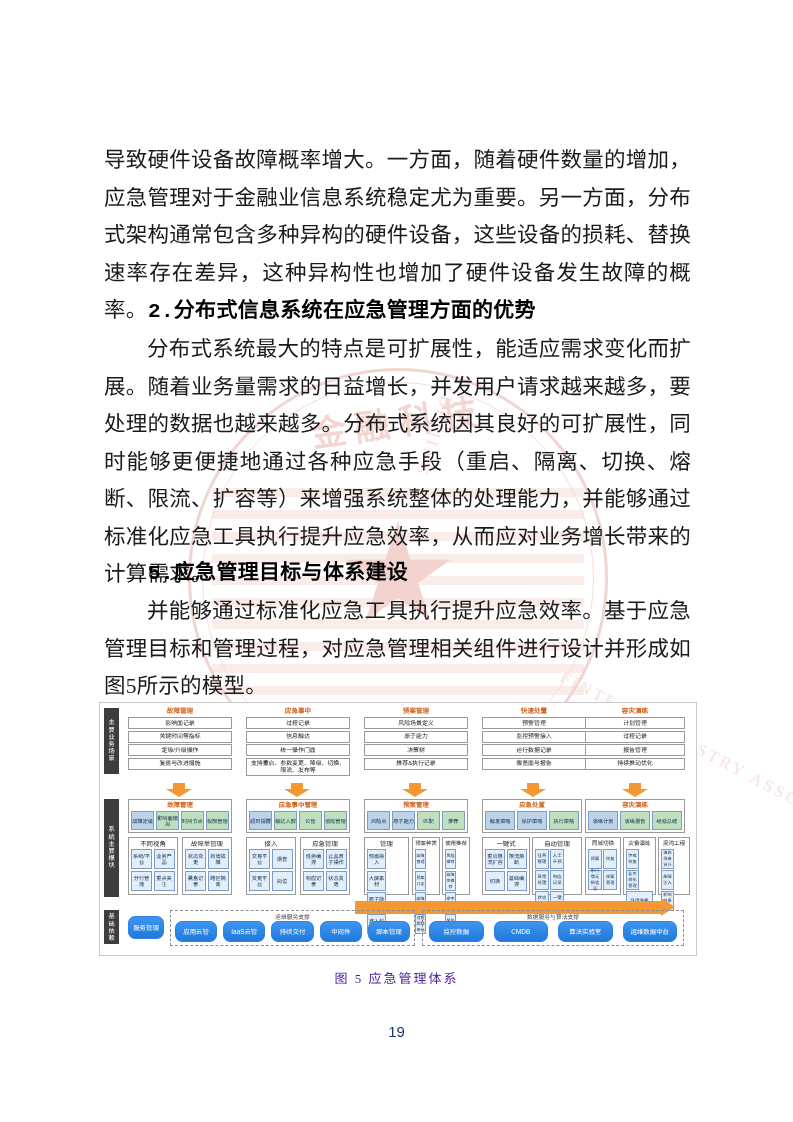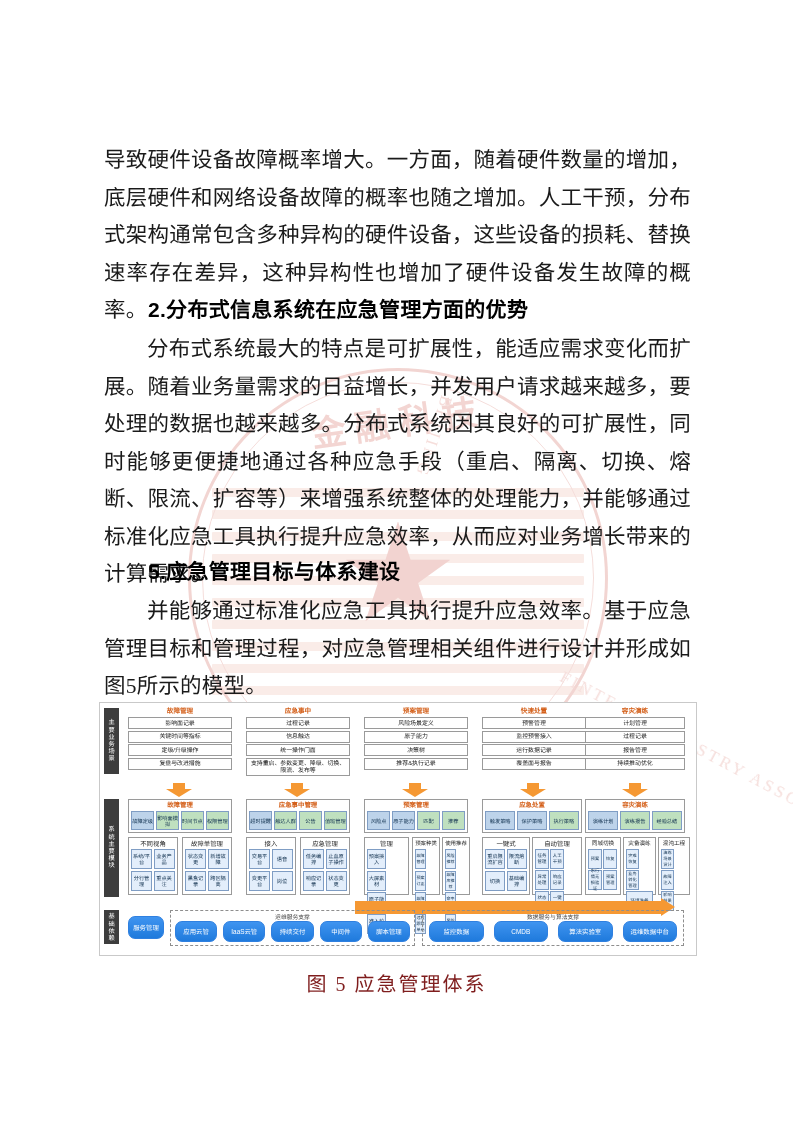--- a/index.html
+++ b/index.html
@@ -53,21 +53,21 @@
   .para{
     position:absolute;
     font-size:21.5px;line-height:37.5px;
     color:#1a1a1a;text-align:justify;
     letter-spacing:.2px;
     font-family:"Liberation Serif","DejaVu Serif",serif;
   }
   .heading{
     position:absolute;
     font-size:21px;font-weight:700;color:#000;
-    font-family:Liberation Sans, sans-serif;
+    font-family:Liberation Mono, monospace;
     letter-spacing:.3px;
   }
   .indent{text-indent:2em;}
 
   
   .figure{
     position:absolute;left:99px;top:702px;width:596px;height:252px;
     z-index:4;background:#fff;border:1px solid #c9c9c9;
     font-family:"Liberation Sans","DejaVu Sans",sans-serif;
   }
@@ -156,21 +156,21 @@
   .dashgrp{
     position:absolute;border:1px dashed #8e8e8e;box-sizing:border-box;
   }
   .dashtitle{
     position:absolute;top:1px;left:0;right:0;text-align:center;
     font-size:5.8px;color:#444;
   }
 
   .caption{
     position:absolute;left:0;right:0;top:968px;text-align:center;
-    font-size:20px;color:#7f1d1d;z-index:5;letter-spacing:2px;
+    font-size:13px;color:#4c1d95;z-index:5;letter-spacing:2px;
     font-family:"Liberation Serif","DejaVu Serif",serif;
   }
   .pagenum{
     position:absolute;left:0;right:0;top:1023px;text-align:center;
     font-size:15px;color:#1e3a6e;z-index:5;
     font-family:"Liberation Sans","DejaVu Sans",sans-serif;
   }
 </style>
 </head>
 <body>
@@ -194,21 +194,21 @@
     <div class="wm-ring2"></div>
     <div class="wm-cn">金融科技</div>
     <div class="wm-star">★</div>
     <div class="wm-en">
       <span style="transform:rotate(118deg) translate(0,-190px) rotate(-90deg);">FINTECH INDUSTRY ASSOCIATION</span>
       <span style="transform:rotate(18deg) translate(0,-188px) rotate(90deg);">BEIJING</span>
     </div>
   </div>
 
   <div class="content">
-    <div class="para" style="left:104px;top:142px;width:587px;">导致硬件设备故障概率增大。一方面，随着硬件数量的增加，底层硬件和网络设备故障的概率也随之增加。人工干预，分布式架构通常包含多种异构的硬件设备，这些设备的损耗、替换速率存在差异，这种异构性也增加了硬件设备发生故障的概率。</div>
+    <div class="para" style="left:104px;top:142px;width:587px;">导致硬件设备故障概率增大。一方面，随着硬件数量的增加，应急管理对于金融业信息系统稳定尤为重要。另一方面，分布式架构通常包含多种异构的硬件设备，这些设备的损耗、替换速率存在差异，这种异构性也增加了硬件设备发生故障的概率。</div>
 
     <div class="heading" style="left:148px;top:293px;">2.分布式信息系统在应急管理方面的优势</div>
 
     <div class="para indent" style="left:104px;top:331px;width:587px;">分布式系统最大的特点是可扩展性，能适应需求变化而扩展。随着业务量需求的日益增长，并发用户请求越来越多，要处理的数据也越来越多。分布式系统因其良好的可扩展性，同时能够更便捷地通过各种应急手段（重启、隔离、切换、熔断、限流、扩容等）来增强系统整体的处理能力，并能够通过标准化应急工具执行提升应急效率，从而应对业务增长带来的计算需求。</div>
 
     <div class="heading" style="left:148px;top:555px;">5.应急管理目标与体系建设</div>
 
     <div class="para indent" style="left:104px;top:593px;width:587px;">并能够通过标准化应急工具执行提升应急效率。基于应急管理目标和管理过程，对应急管理相关组件进行设计并形成如图5所示的模型。</div>
   </div>
 
@@ -478,13 +478,14 @@
           <div class="pill" style="flex:1;height:21px;">监控数据</div>
           <div class="pill" style="flex:1;height:21px;">CMDB</div>
           <div class="pill" style="flex:1;height:21px;">算法实验室</div>
           <div class="pill" style="flex:1;height:21px;">运维数据中台</div>
         </div>
       </div>
     </div>
   </div>
 
   <div class="caption">图 5  应急管理体系</div>
+  <div class="pagenum">19</div>
 </div>
 
 </body></html>

